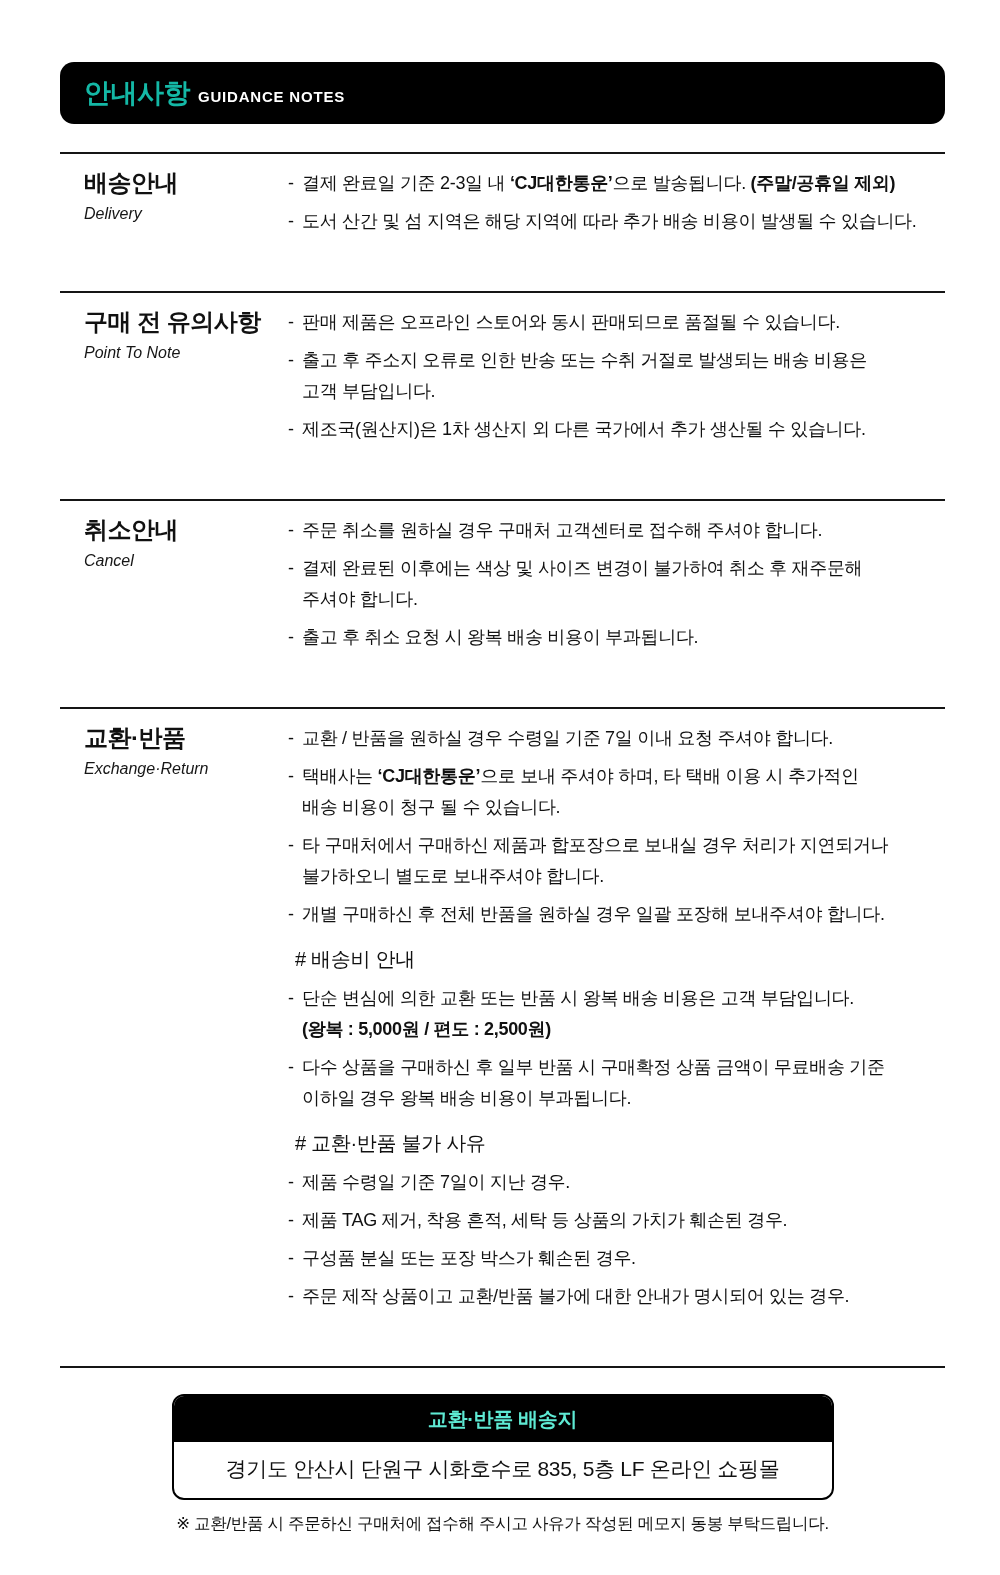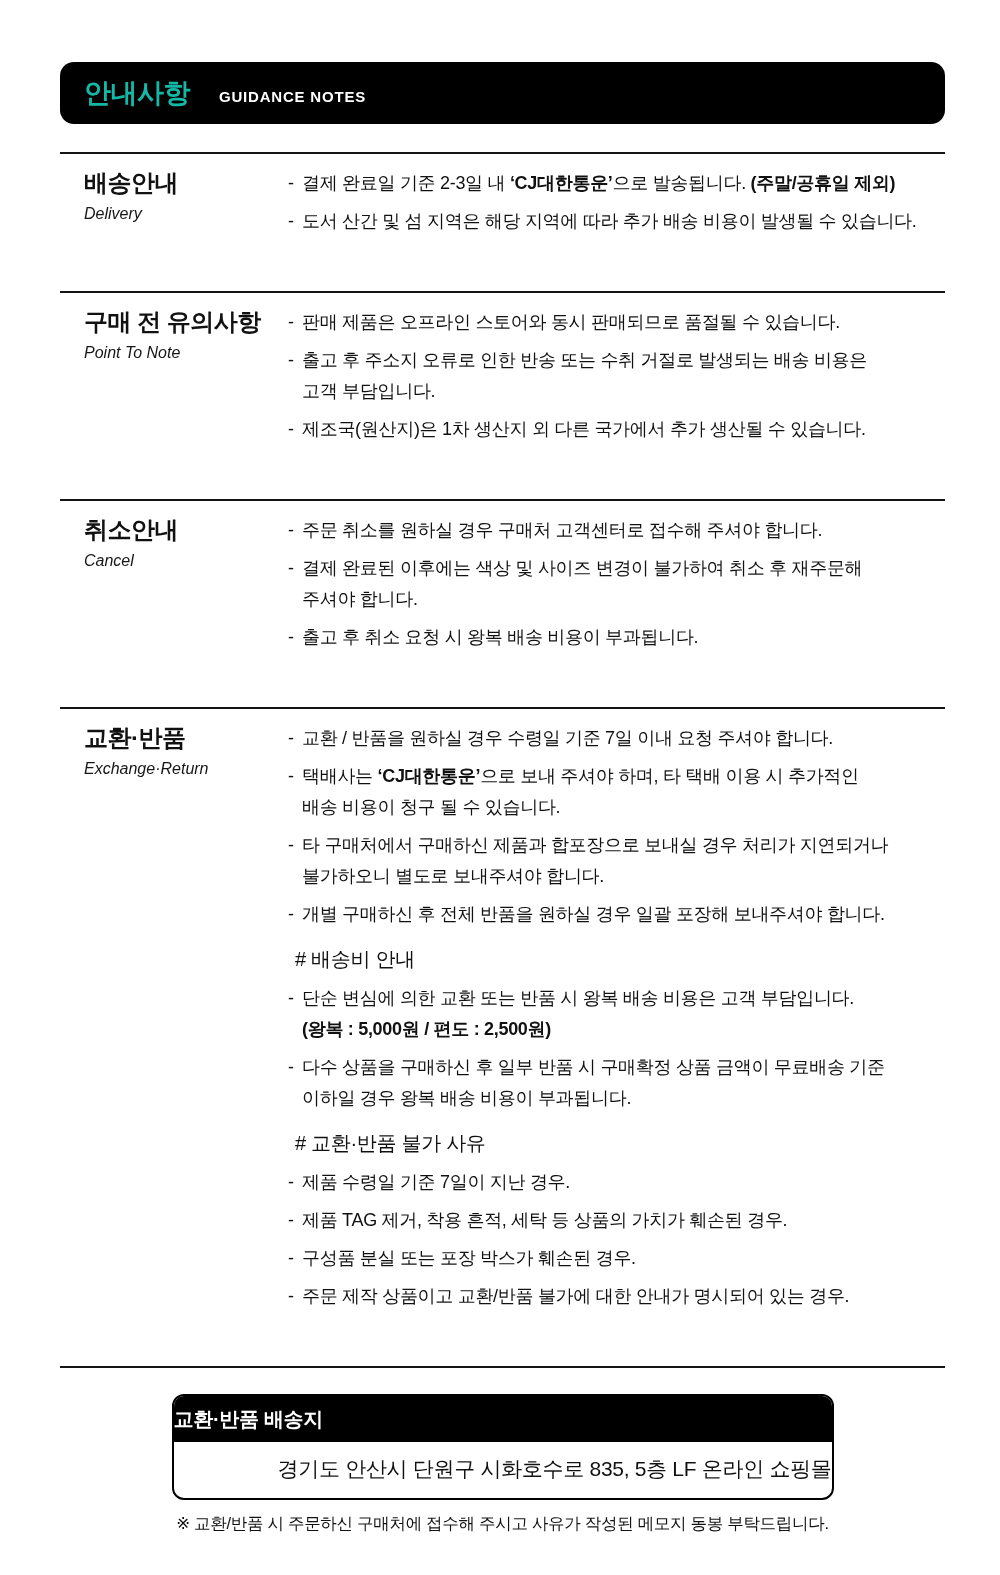--- a/index.html
+++ b/index.html
@@ -12,21 +12,21 @@
   }
   .content { padding:0 55px 0 60px; }
 
   
   .badge {
     margin-top:62px; height:62px; background:#000000;
     border-radius:14px; line-height:62px; padding-left:24px;
     white-space:nowrap;
   }
   .badge-title { color:#14b8a6; font-size:27px; font-weight:bold; letter-spacing:-0.5px; }
-  .badge-sub   { color:#ffffff; font-size:15px; font-weight:bold; letter-spacing:0.8px; margin-left:29px; }
+  .badge-sub   { color:#ffffff; font-size:15px; font-weight:bold; letter-spacing:0.8px; margin-left:8px; }
 
   
   .divider { border-top:2px solid #151515; margin-top:28px; }
   .sec { display:flex; padding-top:14px; padding-bottom:26px; }
   .sec-left { width:228px; flex:none; padding-left:24px; }
   .sec-title { font-size:24px; font-weight:bold; letter-spacing:-0.5px; line-height:1.25; }
   .sec-sub { font-size:16px; margin-top:7px; color:#161616;font-style:italic; }
   .sec-right { flex:1; min-width:0; }
 
   .item { display:flex; margin-bottom:7px; font-size:18px; line-height:31px; letter-spacing:-0.3px; }
@@ -37,24 +37,24 @@
 
   .sub-heading { font-size:20px; font-weight:normal; letter-spacing:-0.3px; line-height:31px;
                  margin:14px 0 8px 7px; }
 
   
   .address-box {
     width:662px; margin:26px auto 0; border:2px solid #000000;
     border-radius:12px; overflow:hidden; background:#ffffff;
   }
   .address-head {
-    background:#000000; color:#ffffff; text-align:left;
+    background:#000000; color:#5eead4; text-align:center;
     font-size:20px; font-weight:bold; letter-spacing:-0.3px; padding:10px 0 9px;
   }
-  .address-body { text-align:right; font-size:21px; letter-spacing:-0.3px; padding:13px 0 15px; }
+  .address-body { text-align:center; font-size:21px; letter-spacing:-0.3px; padding:13px 16px 15px; }
 
   .footnote { text-align:center; font-size:16.5px; letter-spacing:-0.3px; margin-top:13px; color:#111111; }
 </style>
 </head>
 <body>
 
 <div class="page">
   <div class="content">
 
     <header class="badge">

